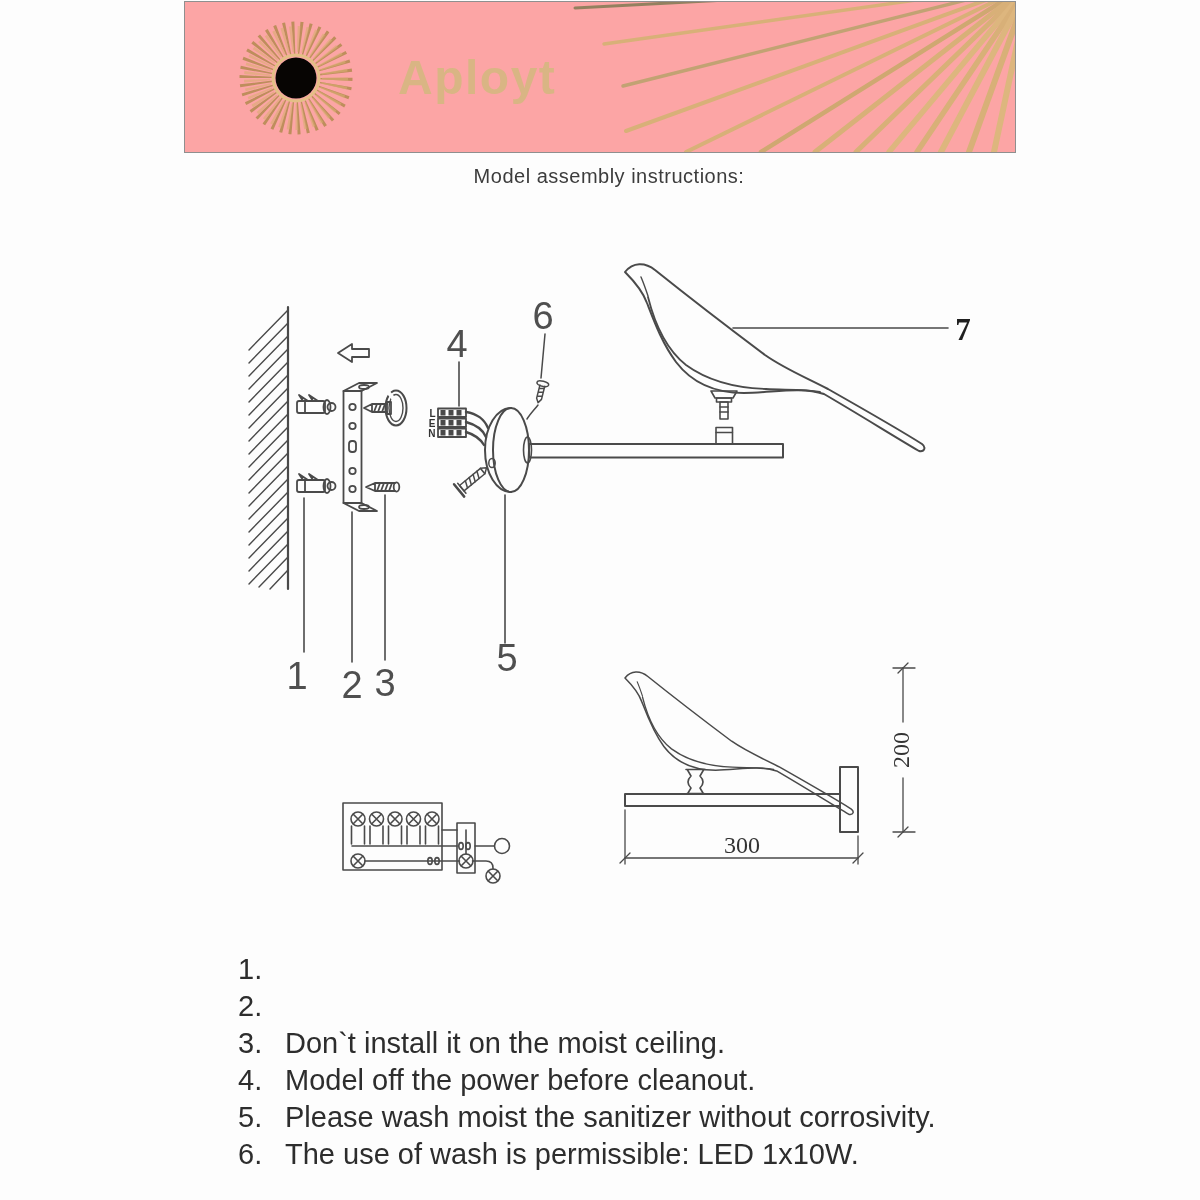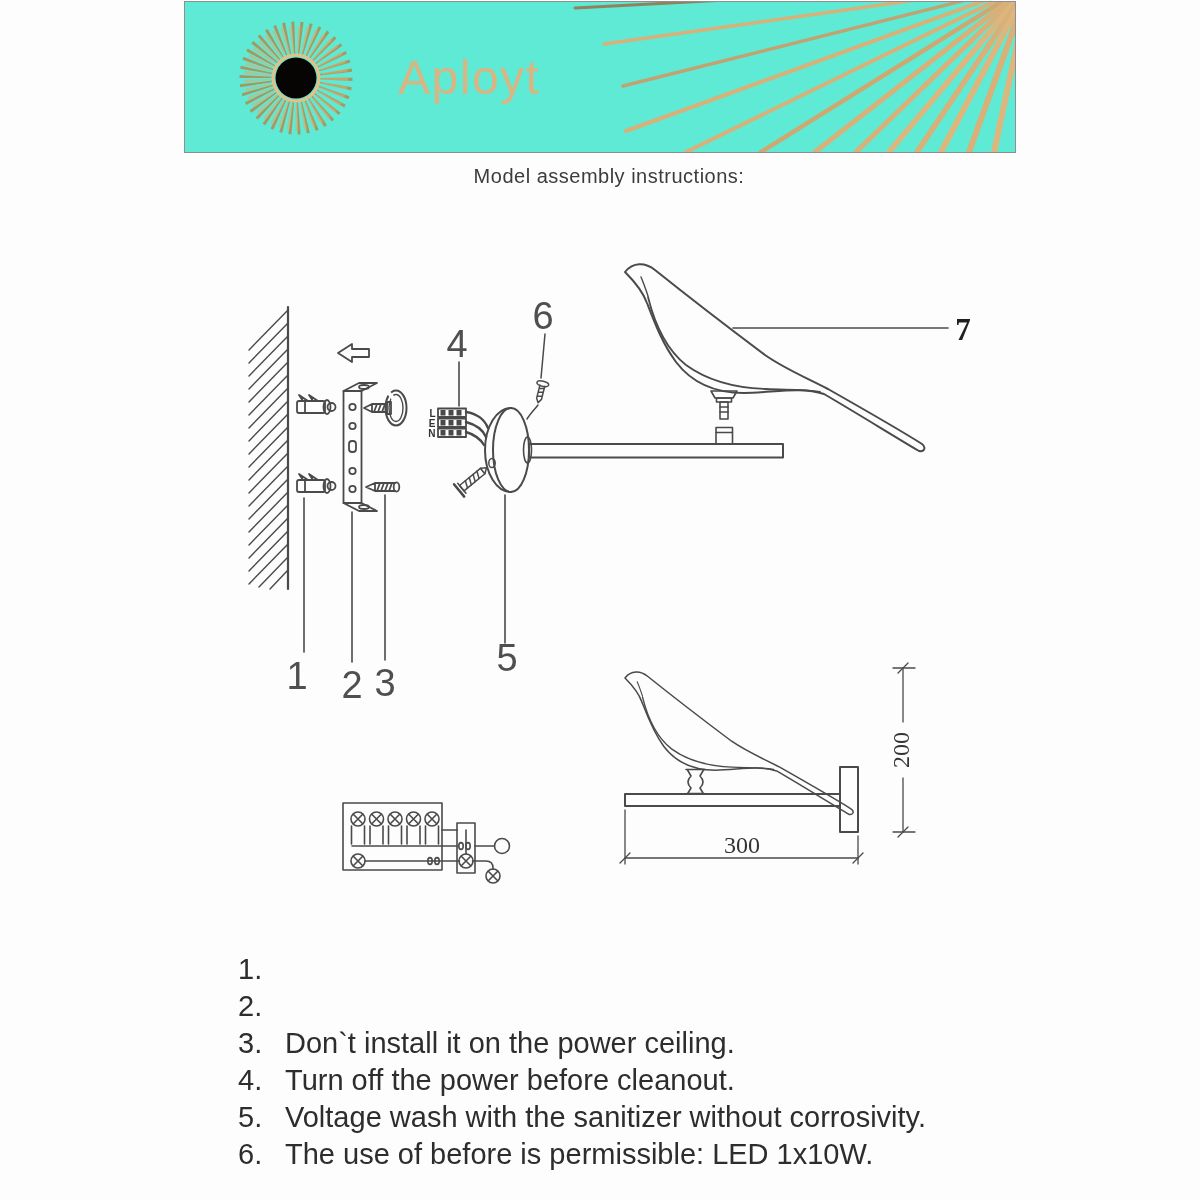--- a/index.html
+++ b/index.html
@@ -1,19 +1,19 @@
 <!DOCTYPE html>
 <html><head>
 <meta charset="utf-8">
 <style>
   html,body{margin:0;padding:0;}
   .page{position:relative;width:1200px;height:1200px;background:#fdfdfd;overflow:hidden;
         font-family:"Liberation Sans",sans-serif;}
-  .banner{position:absolute;left:184px;top:1px;width:830px;height:150px;background:#5eead4;
-          border:1px solid #8f8f8f;}
+  .banner{position:absolute;left:184px;top:1px;width:830px;height:150px;background:#fca5a5;
+          border:1px solid #8f8f8f;font-weight:bold;}
   .banner svg{display:block;}
   .title-block{position:absolute;left:0;top:160px;width:1200px;text-align:center;
                color:#3c3c3c;font-size:20px;line-height:33px;letter-spacing:.5px;padding-left:9px;}
   .diagram{position:absolute;left:0;top:0;width:1200px;height:1200px;}
   .inst{position:absolute;left:238px;top:951px;width:860px;color:#2d2d2d;font-size:29px;}
   .inst-row{display:flex;line-height:37px;}
   .inst-num{width:47px;flex:0 0 47px;}
   svg text{font-family:"Liberation Sans",sans-serif;}
   .dimtxt{font-family:"Liberation Serif",serif;}
 </style>
@@ -253,29 +253,29 @@
 
   <div class="inst">
     <div class="inst-row">
       <span class="inst-num">1.</span>
     </div>
     <div class="inst-row">
       <span class="inst-num">2.</span>
     </div>
     <div class="inst-row">
       <span class="inst-num">3.</span>
-      <span>Don`t install it on the power ceiling.</span>
+      <span>Don`t install it on the moist ceiling.</span>
     </div>
     <div class="inst-row">
       <span class="inst-num">4.</span>
-      <span>Turn off the power before cleanout.</span>
+      <span>Model off the power before cleanout.</span>
     </div>
     <div class="inst-row">
       <span class="inst-num">5.</span>
-      <span>Voltage wash with the sanitizer without corrosivity.</span>
+      <span>Please wash moist the sanitizer without corrosivity.</span>
     </div>
     <div class="inst-row">
       <span class="inst-num">6.</span>
-      <span>The use of before is permissible: LED 1x10W.</span>
+      <span>The use of wash is permissible: LED 1x10W.</span>
     </div>
   </div>
 
 </div>
 
 </body></html>

